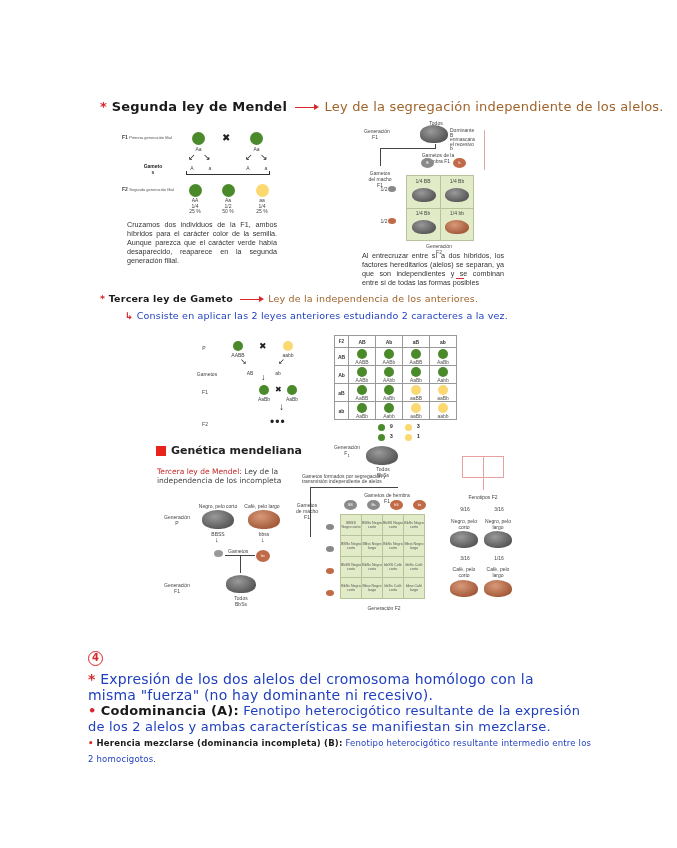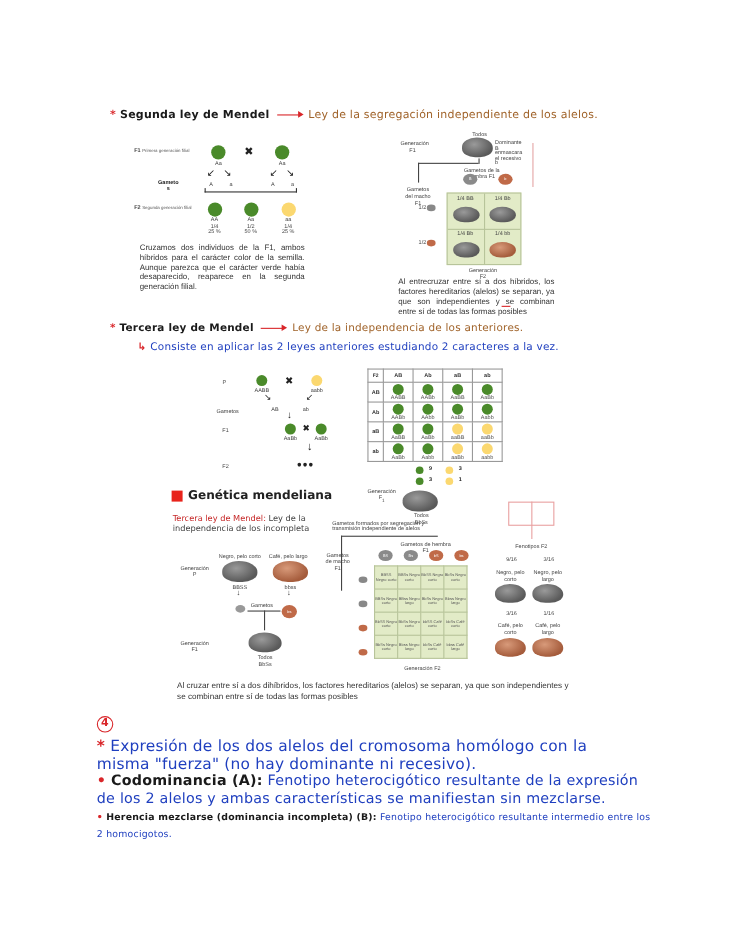--- a/index.html
+++ b/index.html
@@ -29,21 +29,21 @@
   table.guinea { border-collapse: collapse; position: absolute; background: #e2ebc7; }
   table.guinea td { border: 1px solid #b7c49a; width: 21px; height: 21px; font-size: 3.6px; text-align: center; color: #555; line-height: 4.4px; }
   .gamete { position: absolute; width: 13px; height: 10px; border-radius: 50%; font-size: 3.5px; color: #fff; text-align: center; line-height: 10px; }
   .gamete.g { background: #8a8a8a; }
   .gamete.b { background: #c06a48; }
   .line { position: absolute; background: #444; }
 </style>
 </head>
 <body>
 
-<div class="abs hand" style="left:100px; top:99px; font-size:10px; white-space:nowrap;">
+<div class="abs hand" style="left:100px; top:99px; font-size:13px; white-space:nowrap;">
   <span class="red">*</span>
   <span class="black">Segunda ley de Mendel</span>
   <span class="arrow-red"></span>
   <span class="brown" style="font-weight:normal;">Ley de la segregación independiente de los alelos.</span>
 </div>
 
 <div class="abs" style="left:120px; top:125px; width:200px; height:95px;">
   <div class="lbl" style="left:2px; top:9px; text-align:left; white-space:nowrap;">
     <b>F1</b>
     <span class="tiny">Primera generación filial</span>
@@ -117,21 +117,21 @@
   <div class="abs" style="left:30px; top:68px; width:8px; height:6px; border-radius:50%; background:#888;"></div>
   <div class="lbl tiny" style="left:22px; top:100px; width:8px;">1/2</div>
   <div class="abs" style="left:30px; top:100px; width:8px; height:6px; border-radius:50%; background:#c06a48;"></div>
   <div class="lbl tiny" style="left:66px; top:125px; width:30px;">Generación F2</div>
 </div>
 <div class="abs para" style="left:362px; top:251px; width:142px;">Al entrecruzar entre sí a dos híbridos, los factores hereditarios (alelos) se separan, ya que son independientes y se combinan entre sí de todas las formas posibles</div>
 <div class="abs" style="left:456px; top:278px; width:8px; height:1px; background:#d9262a;"></div>
 
 <div class="abs hand" style="left:100px; top:293px; font-size:9.5px; white-space:nowrap;">
   <span class="red">*</span>
-  <span class="black">Tercera ley de Mendel</span>
+  <span class="black">Tercera ley de Gameto</span>
   <span class="arrow-red"></span>
   <span class="brown" style="font-weight:normal;">Ley de la independencia de los anteriores.</span>
 </div>
 <div class="abs hand" style="left:125px; top:310px; font-size:9.5px; white-space:nowrap;">
   <span class="red">↳</span>
   <span class="blue" style="font-weight:normal;">Consiste en aplicar las 2 leyes anteriores estudiando 2 caracteres a la vez.</span>
 </div>
 
 <div class="abs" style="left:195px; top:335px; width:130px; height:95px;">
   <div class="lbl" style="left:6px; top:10px; width:6px;">P</div>
@@ -290,21 +290,20 @@
   <div class="lbl tiny" style="left:342px; top:66px; width:14px;">3/16</div>
   <div class="lbl tiny" style="left:334px; top:78px; width:28px;">Negro, pelo largo</div>
   <div class="pig gray" style="left:334px; top:91px; width:28px; height:17px;"></div>
   <div class="lbl tiny" style="left:308px; top:115px; width:14px;">3/16</div>
   <div class="lbl tiny" style="left:300px; top:126px; width:28px;">Café, pelo corto</div>
   <div class="pig brownp" style="left:300px; top:140px; width:28px; height:17px;"></div>
   <div class="lbl tiny" style="left:342px; top:115px; width:14px;">1/16</div>
   <div class="lbl tiny" style="left:334px; top:126px; width:28px;">Café, pelo largo</div>
   <div class="pig brownp" style="left:334px; top:140px; width:28px; height:17px;"></div>
 
-  <div class="abs" style="left:11px; top:178px; width:360px; font-size:7.4px; line-height:9.5px; color:#333;">Al cruzar entre sí a dos dihíbridos, los factores hereditarios (alelos) se separan, ya que son independientes y se combinan entre sí de todas las formas posibles</div>
 </div>
 
 <div class="abs hand" style="left:88px; top:651px; font-size:10px; white-space:nowrap; display:flex; align-items:center;">
   <span style="display:inline-block; width:15px; height:15px; border:1.5px solid #d9262a; border-radius:50%; color:#d9262a; text-align:center; line-height:12px; font-size:10px; margin-right:5px;">4</span>
 </div>
 <div class="abs hand" style="left:88px; top:671px; width:470px; font-size:14px; line-height:16px; font-weight:normal;">
   <span class="red" style="font-weight:bold;">*</span>
   <span class="blue">Expresión de los dos alelos del cromosoma homólogo con la misma "fuerza" (no hay dominante ni recesivo).</span>
 </div>
 <div class="abs hand" style="left:88px; top:703px; width:505px; font-size:13px; line-height:16px; font-weight:normal;">

